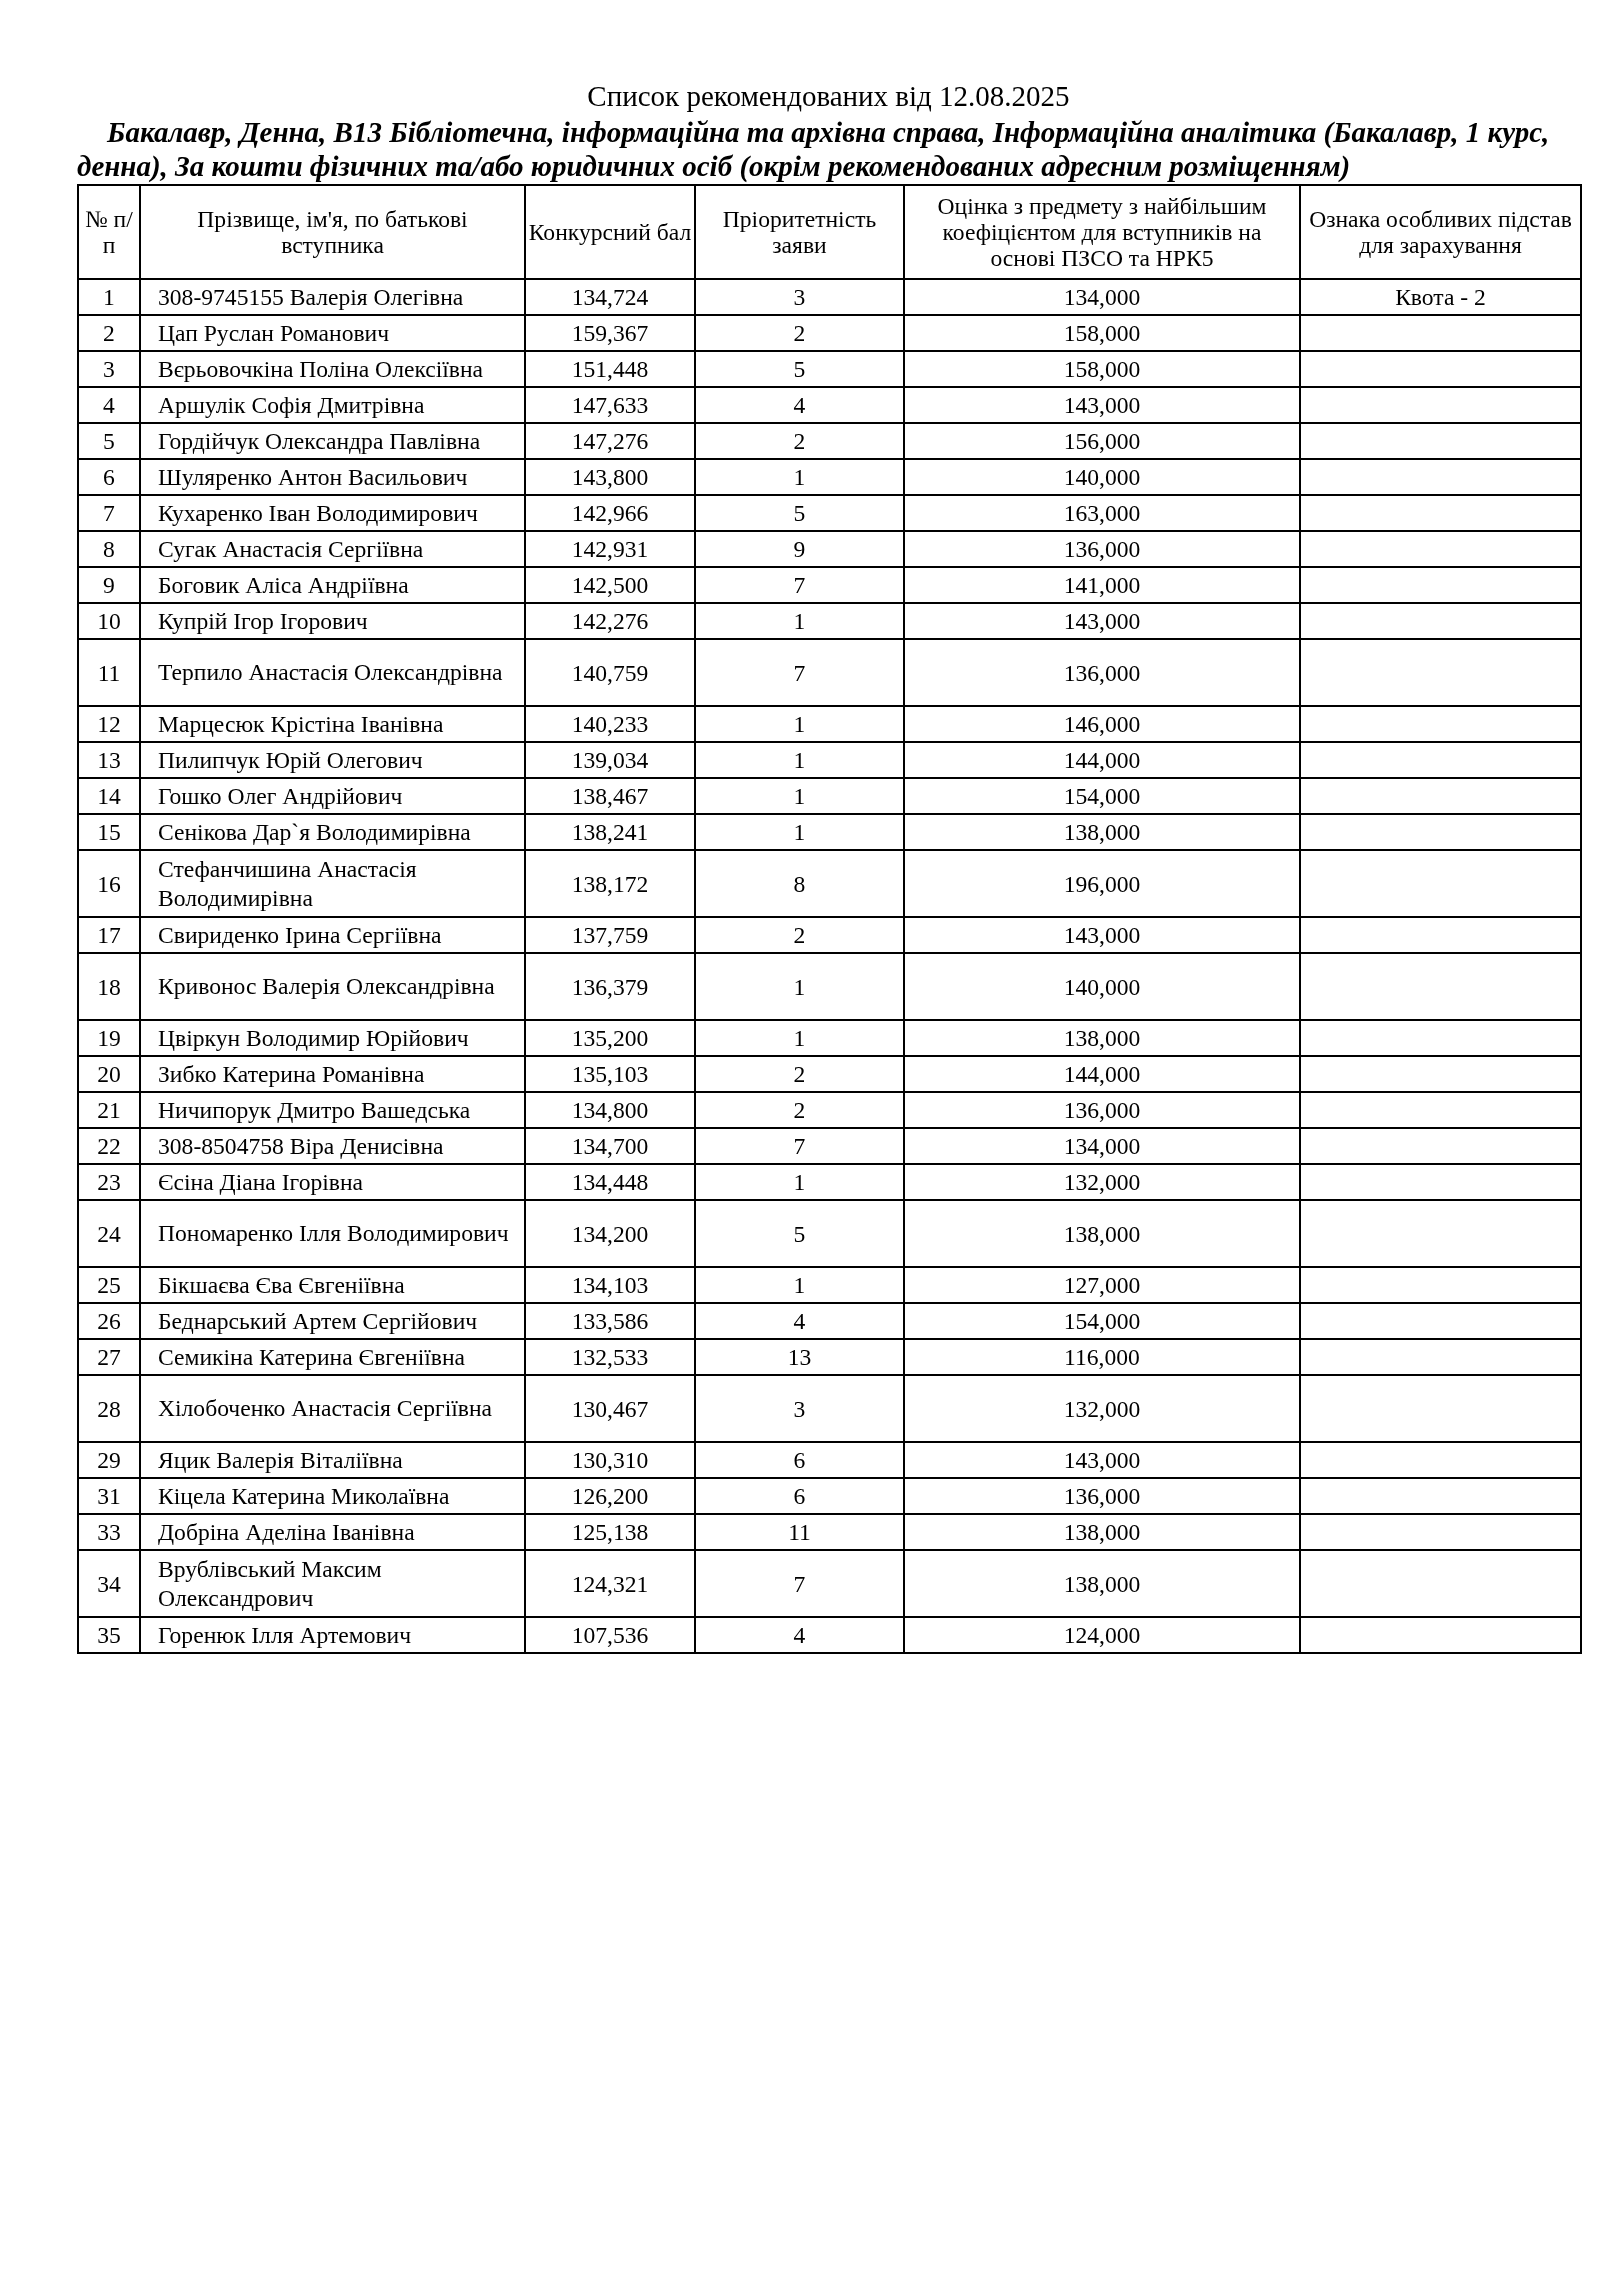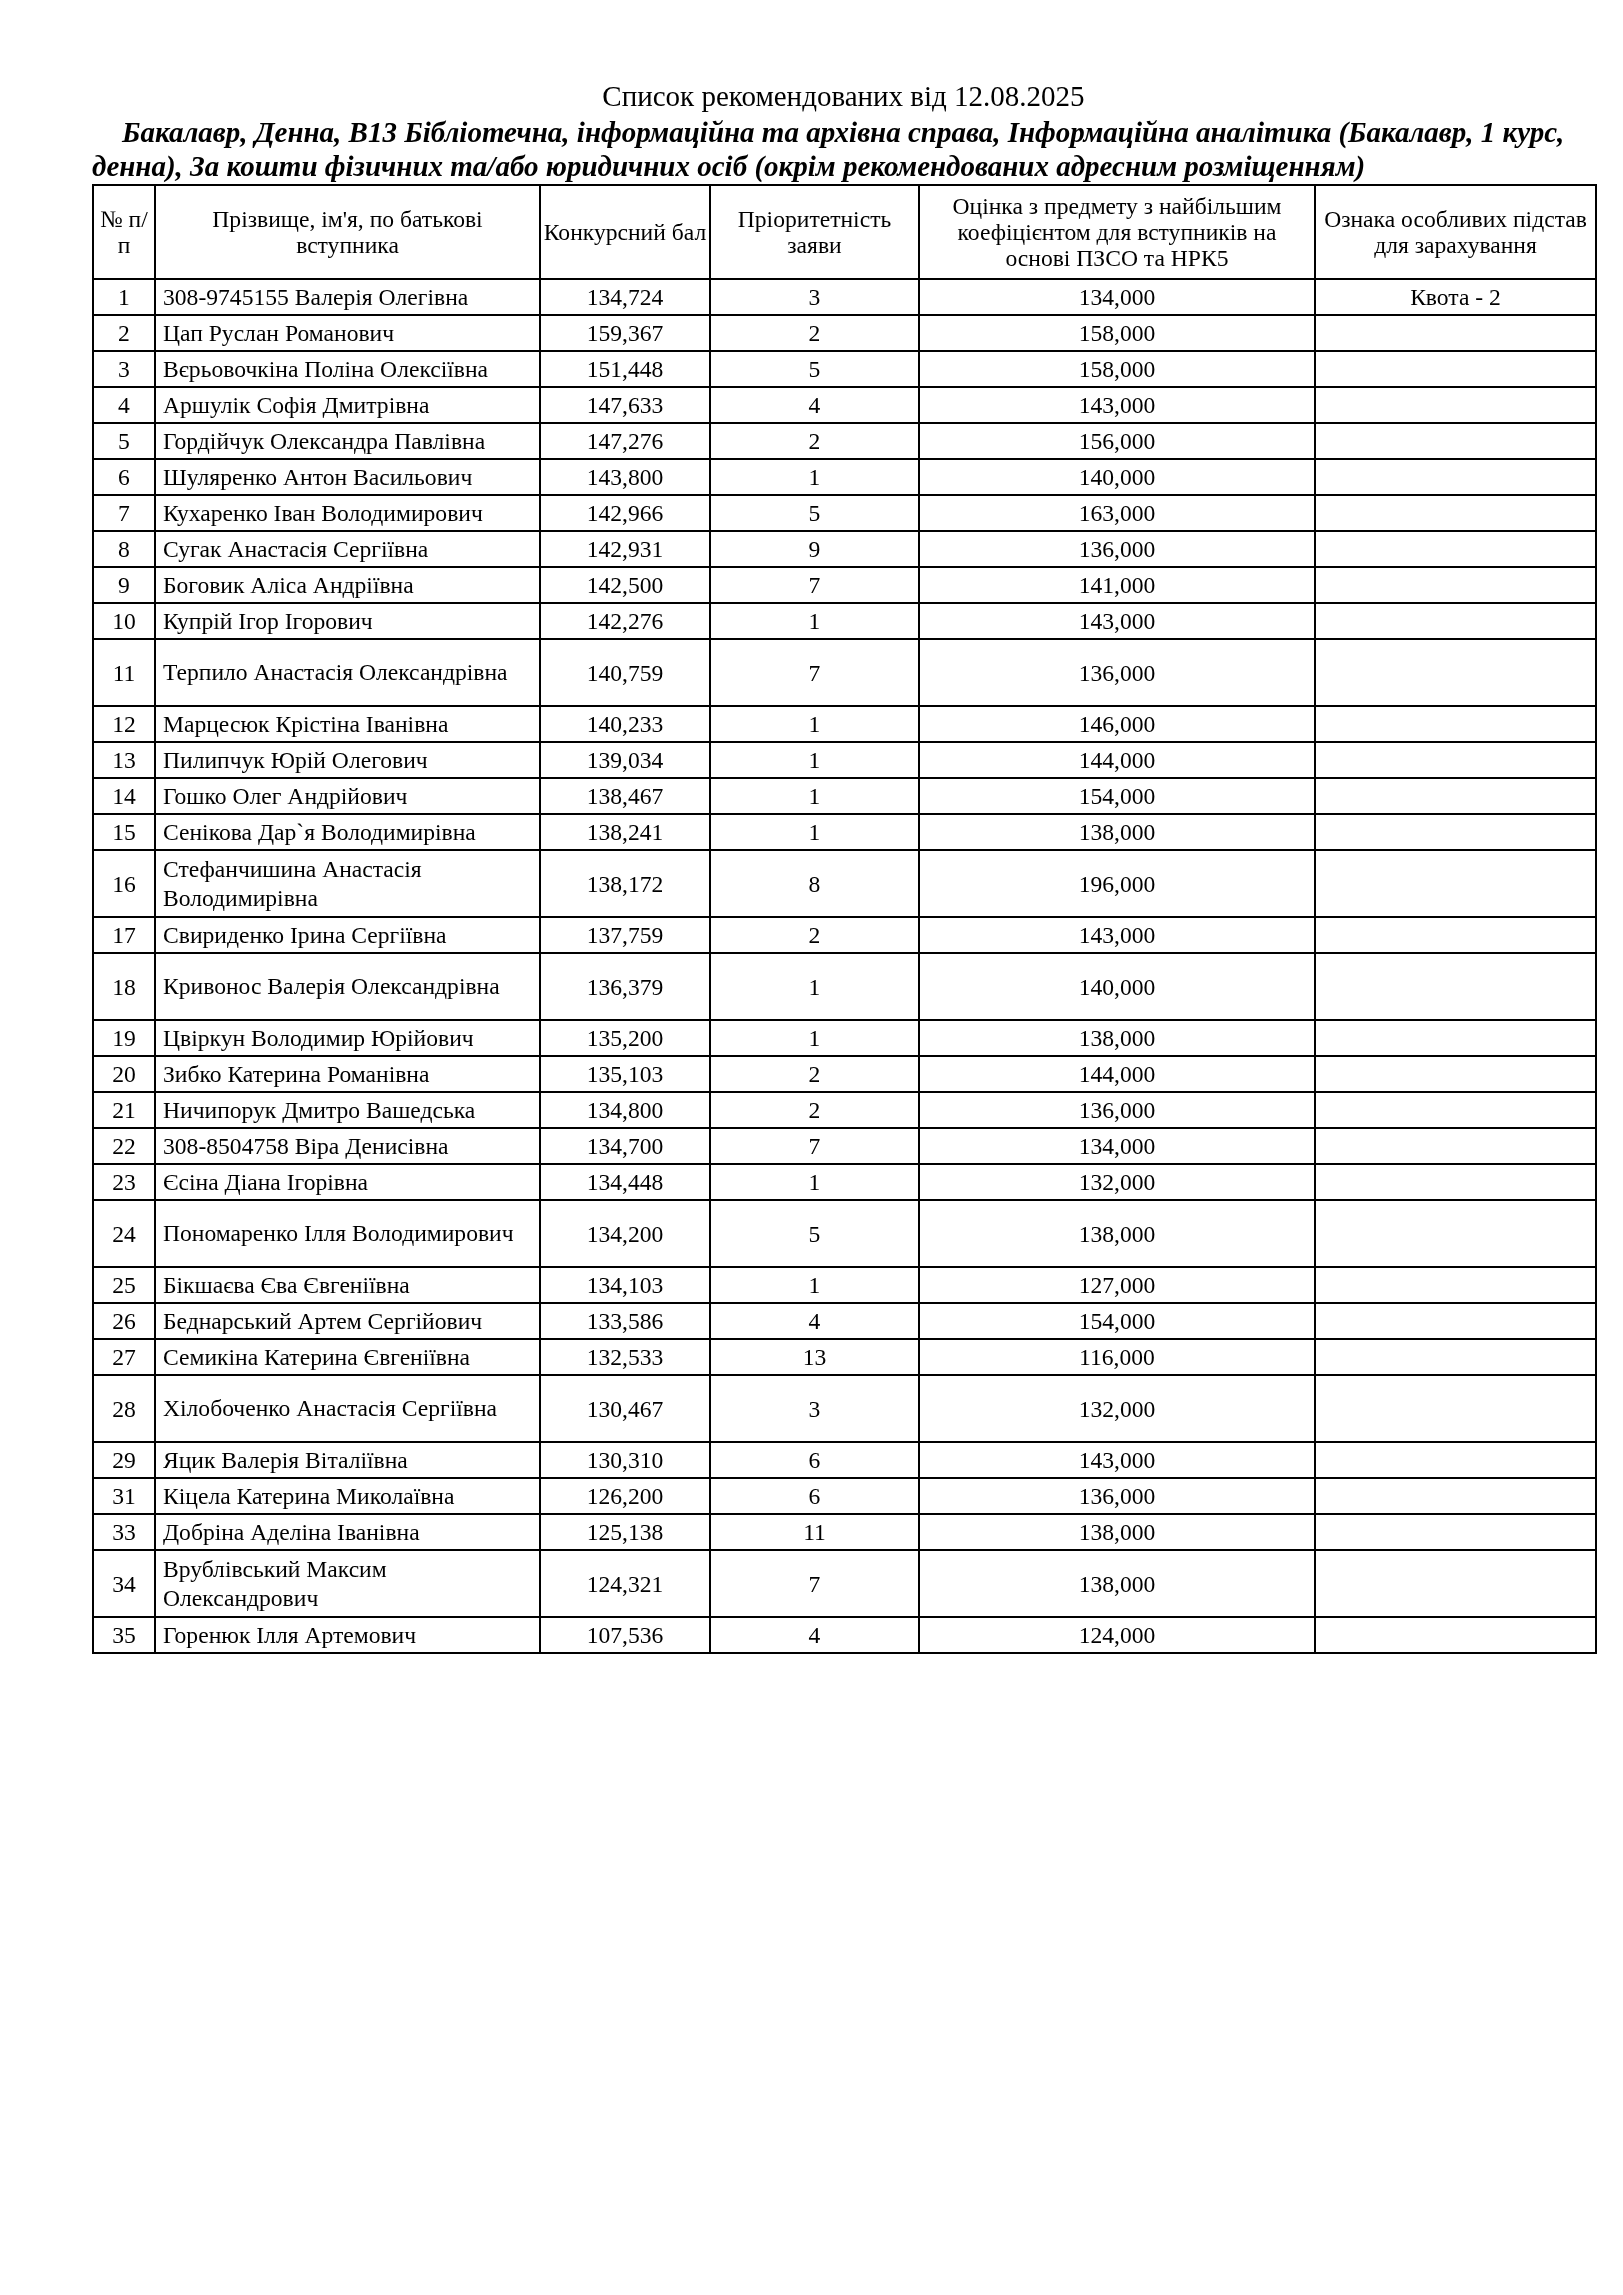--- a/index.html
+++ b/index.html
@@ -9,21 +9,21 @@
   }
   body {
     width: 1623px;
     height: 2295px;
     position: relative;
     font-family: "Liberation Serif", "DejaVu Serif", serif;
     color: #000000;
   }
   .page {
     position: absolute;
-    left: 92px;
+    left: 77px;
     top: 77px;
     width: 1503px;
   }
   .doc-title {
     text-align: center;
     font-size: 29px;
     line-height: 38px;
     margin: 0;
     font-weight: normal;
   }
@@ -53,21 +53,21 @@
   }
   table.list th {
     height: 92px;
     line-height: 26px;
   }
   table.list td {
     height: 34px;
   }
   table.list td.name {
     text-align: left;
-    padding-left: 7px;
+    padding-left: 17px;
     white-space: normal;
     line-height: 29px;
   }
   table.list tr.tall td { height: 65px; }
   col.c-num { width: 62px; }
   col.c-name { width: 385px; }
   col.c-score { width: 170px; }
   col.c-prio { width: 209px; }
   col.c-grade { width: 396px; }
   col.c-note { width: 281px; }

